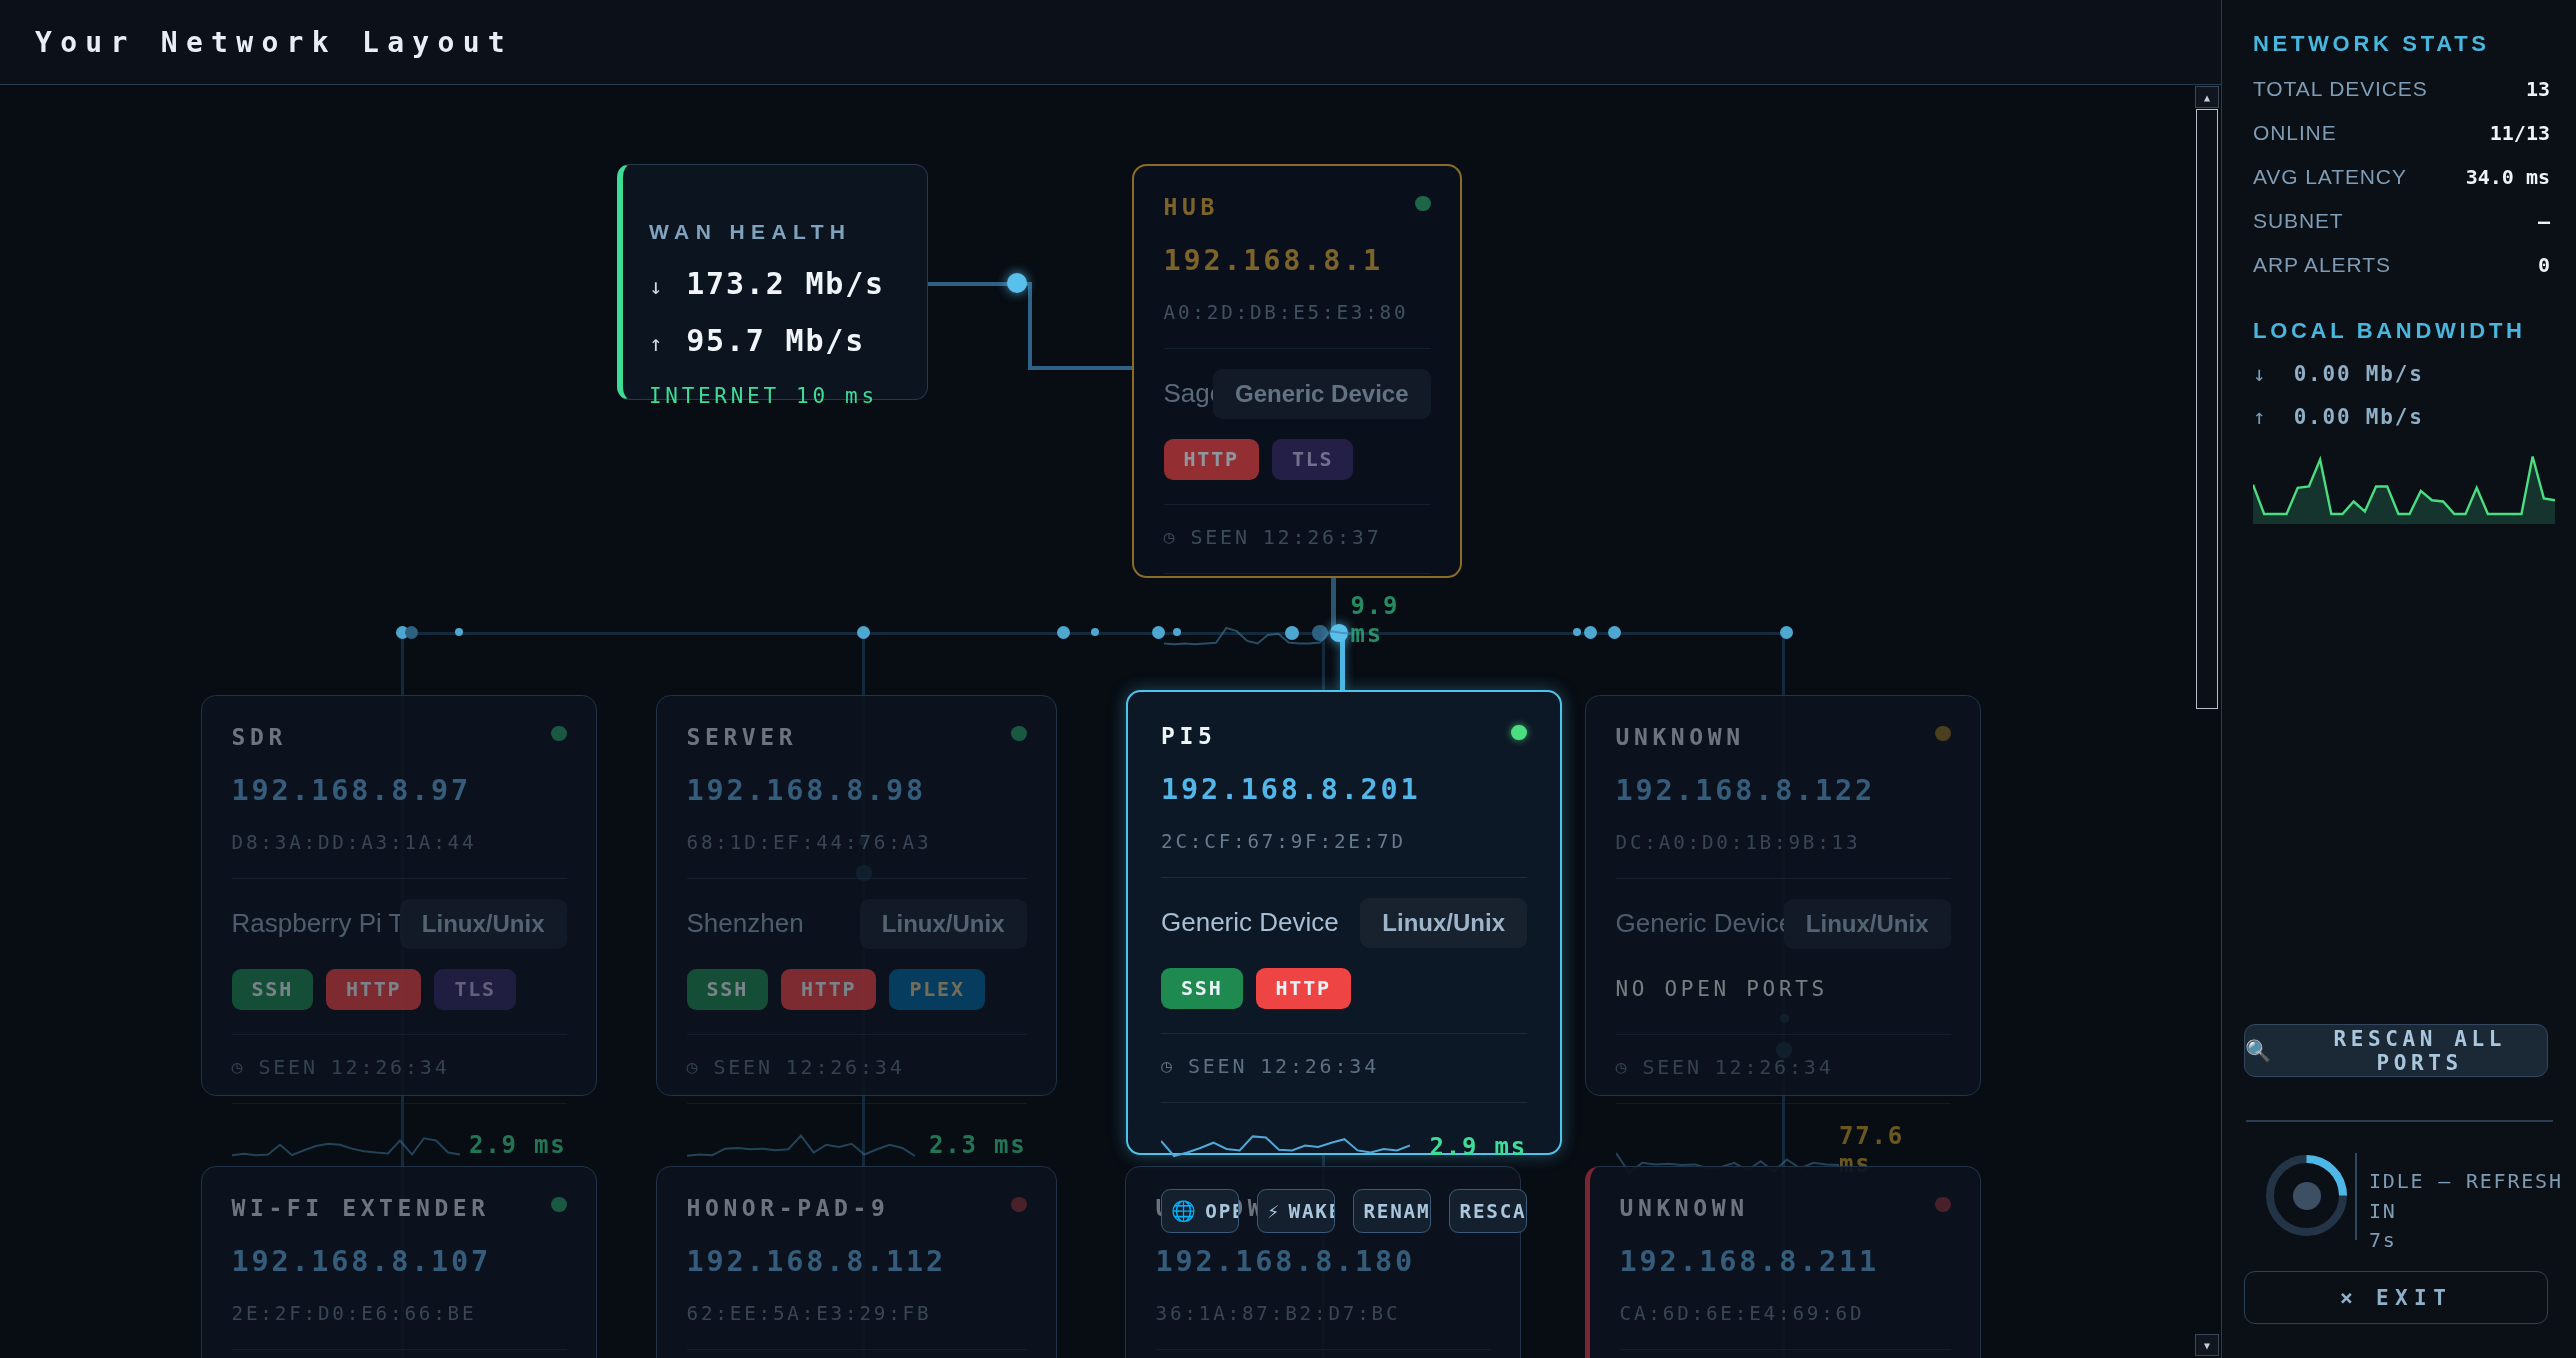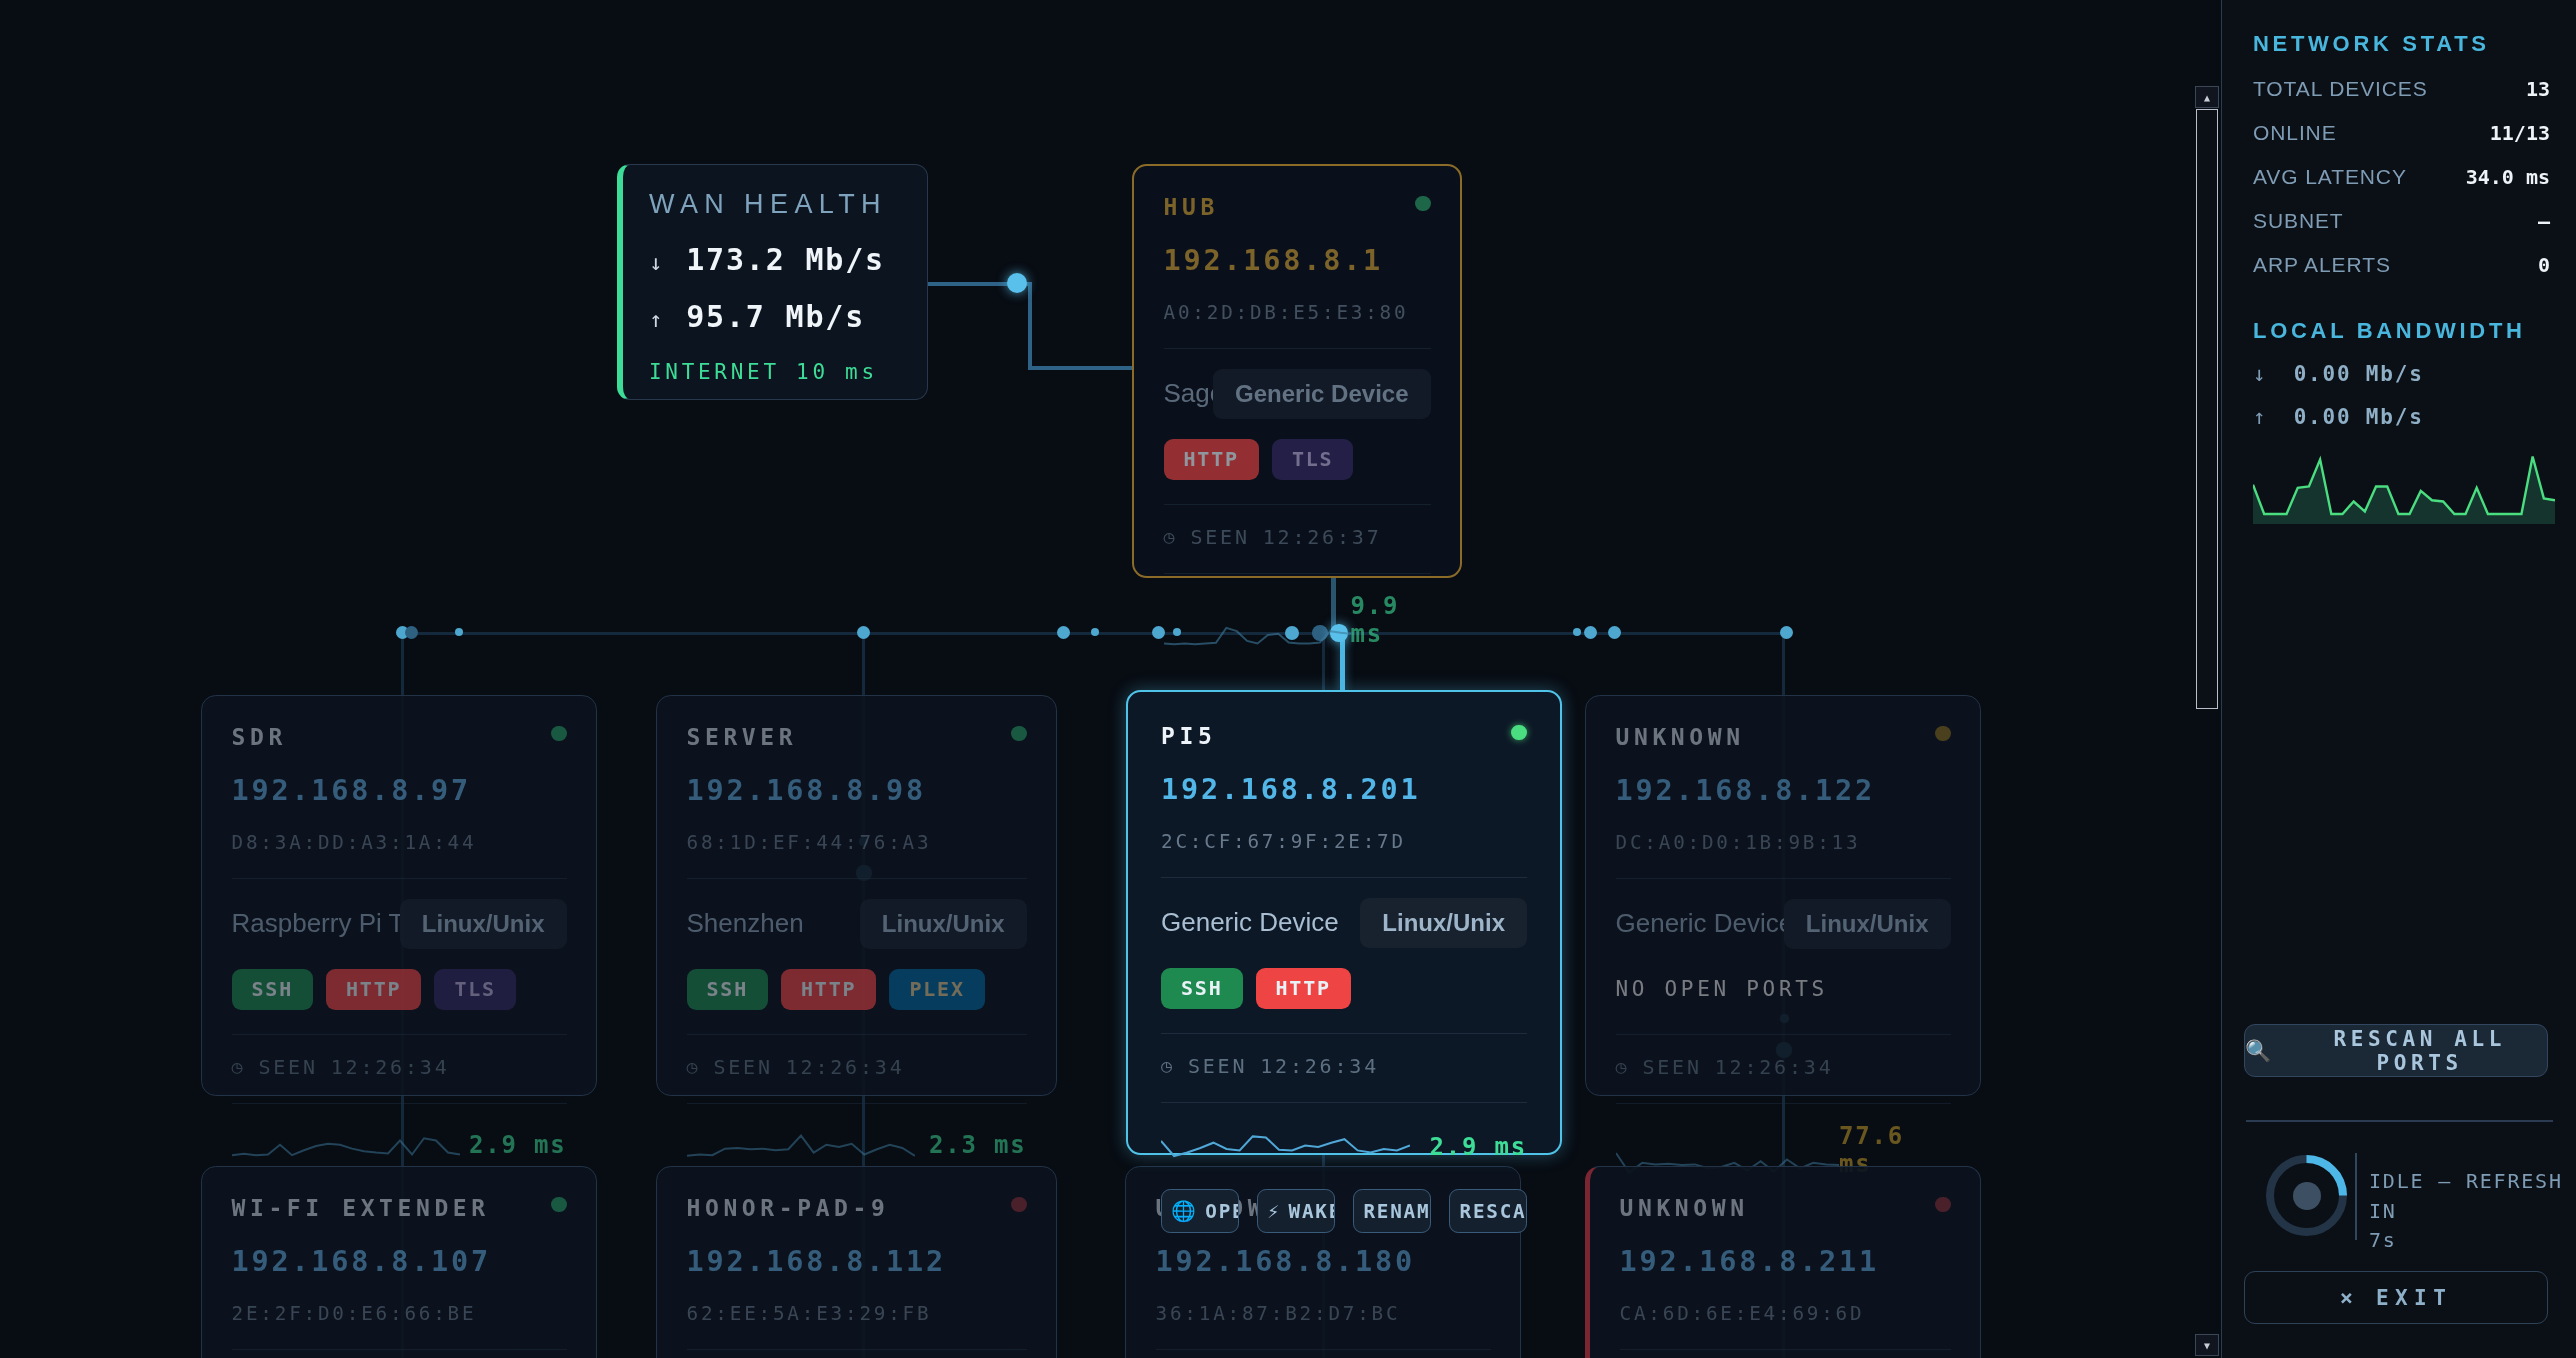--- a/index.html
+++ b/index.html
@@ -94,21 +94,21 @@
     display:inline-flex; align-items:center; gap:7.4px; padding:0 9.2px;
     white-space:nowrap; overflow:hidden;
   }
   .act-icon { font-size:20px; flex:none; }
   
   .wan-card {
     position:absolute; left:617px; top:164px; width:311px; height:236px;
     background:#0c141f; border:1.8px solid #28394e; border-left:6.4px solid #3ddc97;
     border-radius:13px; padding:24px 26px; z-index:4;
   }
-  .wan-title { font-family:"Liberation Sans", sans-serif; font-size:27px; font-weight:normal; letter-spacing:6.4px; color:#7fa3bd; }
+  .wan-title { font-family:"Liberation Sans", sans-serif; font-size:21px; font-weight:bold; letter-spacing:6.4px; color:#7fa3bd;margin-top:31px; }
   .wan-row { display:flex; align-items:baseline; gap:24px; margin-top:22px; }
   .wan-arrow { font-size:22px; color:#cfd8e2; }
   .wan-val { font-size:30px; font-weight:bold; letter-spacing:1.8px; color:#f0f5fa; }
   .wan-status { margin-top:26px; font-size:21px; letter-spacing:3.7px; color:#3ddc97; }
   
   .sb-btn {
     position:absolute; left:2195px; width:24px; height:22px; z-index:6;
     background:#10151f; border:0.9px solid #3b4757; color:#c7ccd6;
     font-size:10px; display:flex; align-items:center; justify-content:center;
   }
@@ -152,20 +152,23 @@
   .refresh-sep { position:absolute; left:133px; top:1153px; width:1.8px; height:87px; background:#32475f; }
   .refresh-text { position:absolute; left:147px; top:1167px; font-size:20px; letter-spacing:1.8px; color:#7f9cb5; line-height:29.5px; }
   .exit-btn { position:absolute; left:22px; top:1271px; background:transparent; border-color:#2e4257; color:#8fb0c9; letter-spacing:6.4px; }
   .exit-x { font-size:22px; }
 </style>
 </head>
 <body>
 
 <div id="app">
 
+  <div class="topbar">
+    <div class="title">Your Network Layout</div>
+  </div>
 
   <div>
     <div class="hline wanline" style="left:928px;top:282px;width:103px;height:3.7px"></div>
     <div class="vline wanline" style="left:1028px;top:282px;width:3.7px;height:88px"></div>
     <div class="hline wanline" style="left:1028px;top:366px;width:104px;height:3.7px"></div>
     <div class="vline hubdrop" style="left:1331px;top:578px;width:4.6px;height:55px"></div>
     <div class="hline" style="left:396px;top:632px;width:1395px;height:2.8px"></div>
     <div class="vline" style="left:401px;top:632px;width:2.8px;height:726px"></div>
     <div class="vline" style="left:862px;top:632px;width:2.8px;height:726px"></div>
     <div class="vline" style="left:1322px;top:632px;width:2.8px;height:726px"></div>

